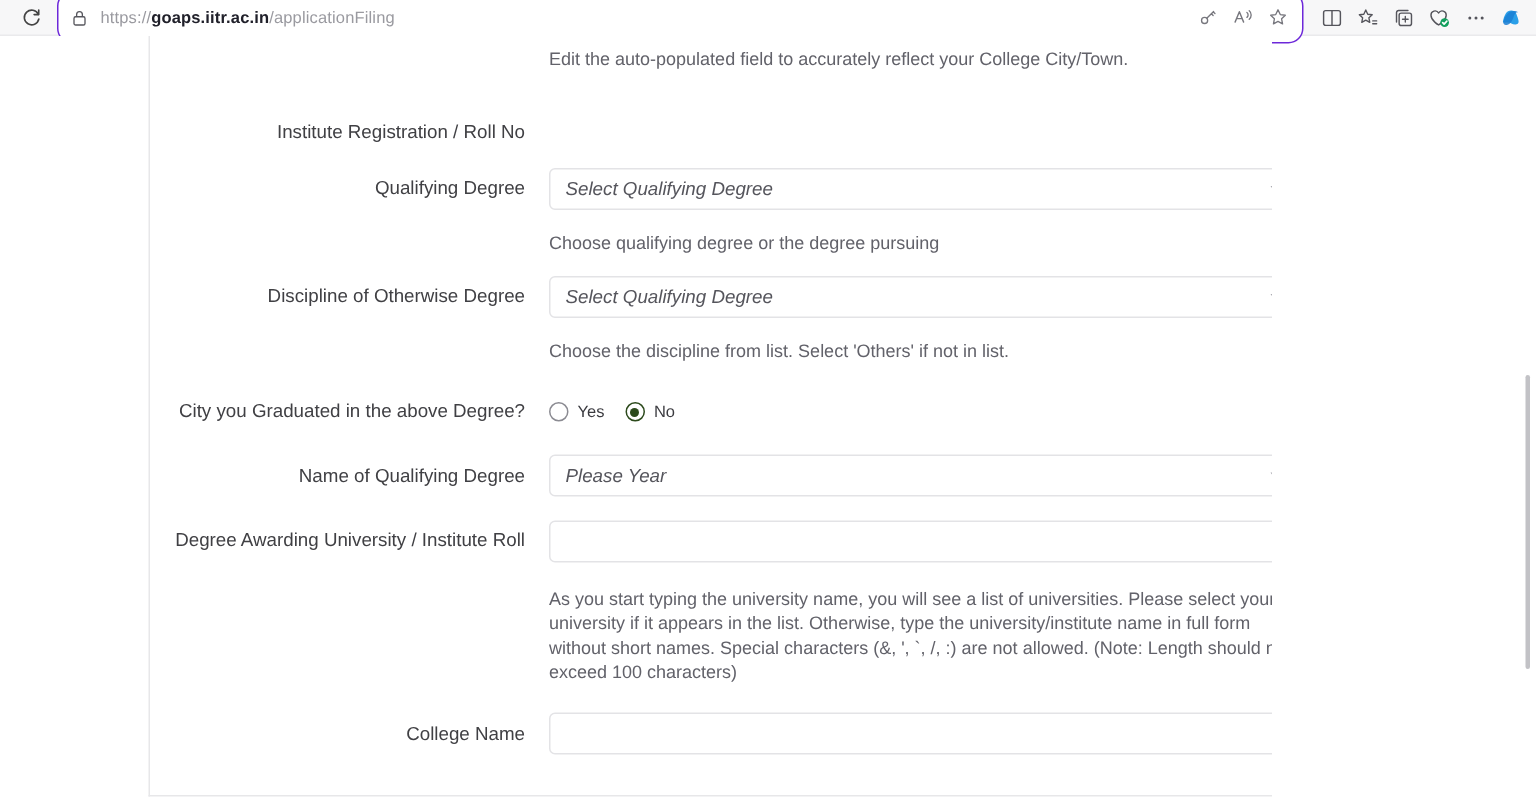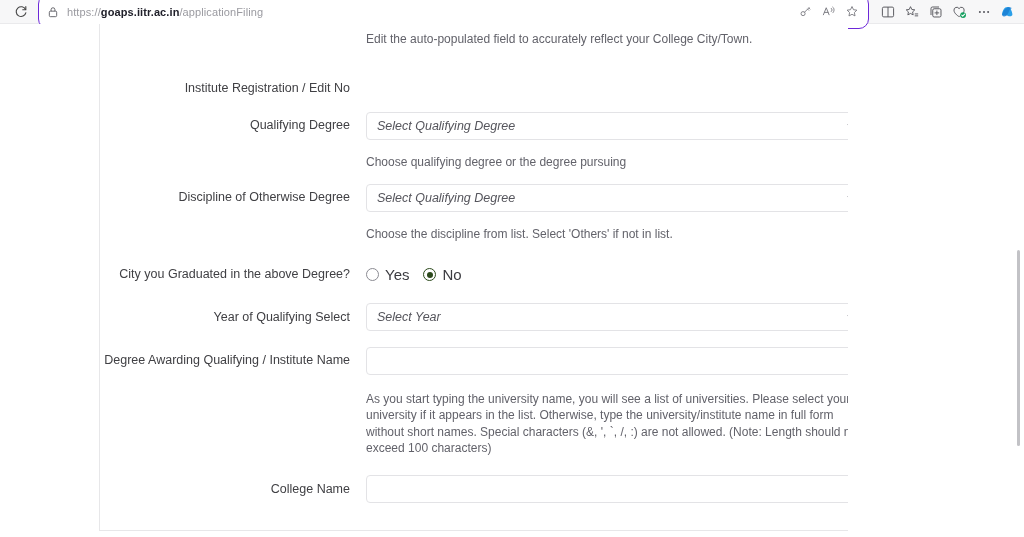--- a/index.html
+++ b/index.html
@@ -213,21 +213,21 @@
   }
   .radio-dot.checked { border-color: #2c4a1c; }
   .radio-dot.checked::after {
     content: "";
     width: 6px; height: 6px;
     border-radius: 50%;
     background: #2c4a1c;
     display: block;
   }
   .radio-label {
-    font-size: 15px;
+    font-size: 11px;
     color: #3b3b40;
     line-height: 14px;
   }
   .spacer-10 { height: 10px; }
   .spacer-12 { height: 12px; }
   .spacer-14 { height: 14px; }
   .spacer-16 { height: 16px; }
   .spacer-18 { height: 18px; }
   .spacer-22 { height: 22px; }
 
@@ -343,21 +343,21 @@
 
       <div class="row">
         <div class="label-col"></div>
         <div class="field-col">
           <div style="height:7px"></div>
           <p class="helper">Edit the auto-populated field to accurately reflect your College City/Town.</p>
         </div>
       </div>
 
       <div class="row">
-        <div class="label-col" style="padding-top:32px;">Institute Registration / Edit No</div>
+        <div class="label-col" style="padding-top:32px;">Institute Registration / Roll No</div>
       </div>
 
       <div class="row">
         <div class="label-col" style="padding-top:21px;">Qualifying Degree</div>
         <div class="field-col">
           <div class="spacer-16"></div>
           <div class="select-wrap">
             <div class="select-input">Select Qualifying Degree</div>
             <span class="caret"></span>
           </div>
@@ -390,32 +390,32 @@
             </label>
             <label class="radio-item">
               <span class="radio-dot checked"></span>
               <span class="radio-label">No</span>
             </label>
           </div>
         </div>
       </div>
 
       <div class="row">
-        <div class="label-col" style="padding-top:24px;">Year of Qualifying Select</div>
+        <div class="label-col" style="padding-top:24px;">Name of Qualifying Degree</div>
         <div class="field-col">
           <div class="spacer-18"></div>
           <div class="select-wrap">
-            <div class="select-input">Select Year</div>
+            <div class="select-input">Please Year</div>
             <span class="caret"></span>
           </div>
         </div>
       </div>
 
       <div class="row">
-        <div class="label-col" style="padding-top:21px;">Degree Awarding Qualifying / Institute Name</div>
+        <div class="label-col" style="padding-top:21px;">Degree Awarding University / Institute Roll</div>
         <div class="field-col">
           <div class="spacer-16"></div>
           <input class="text-input" type="text" placeholder="" style="">
           <div class="spacer-16"></div>
           <p class="helper">As you start typing the university name, you will see a list of universities. Please select your university if it appears in the list. Otherwise, type the university/institute name in full form without short names. Special characters (&amp;, ', `, /, :) are not allowed. (Note: Length should not exceed 100 characters)</p>
         </div>
       </div>
 
       <div class="row">
         <div class="label-col" style="padding-top:24px;">College Name</div>

